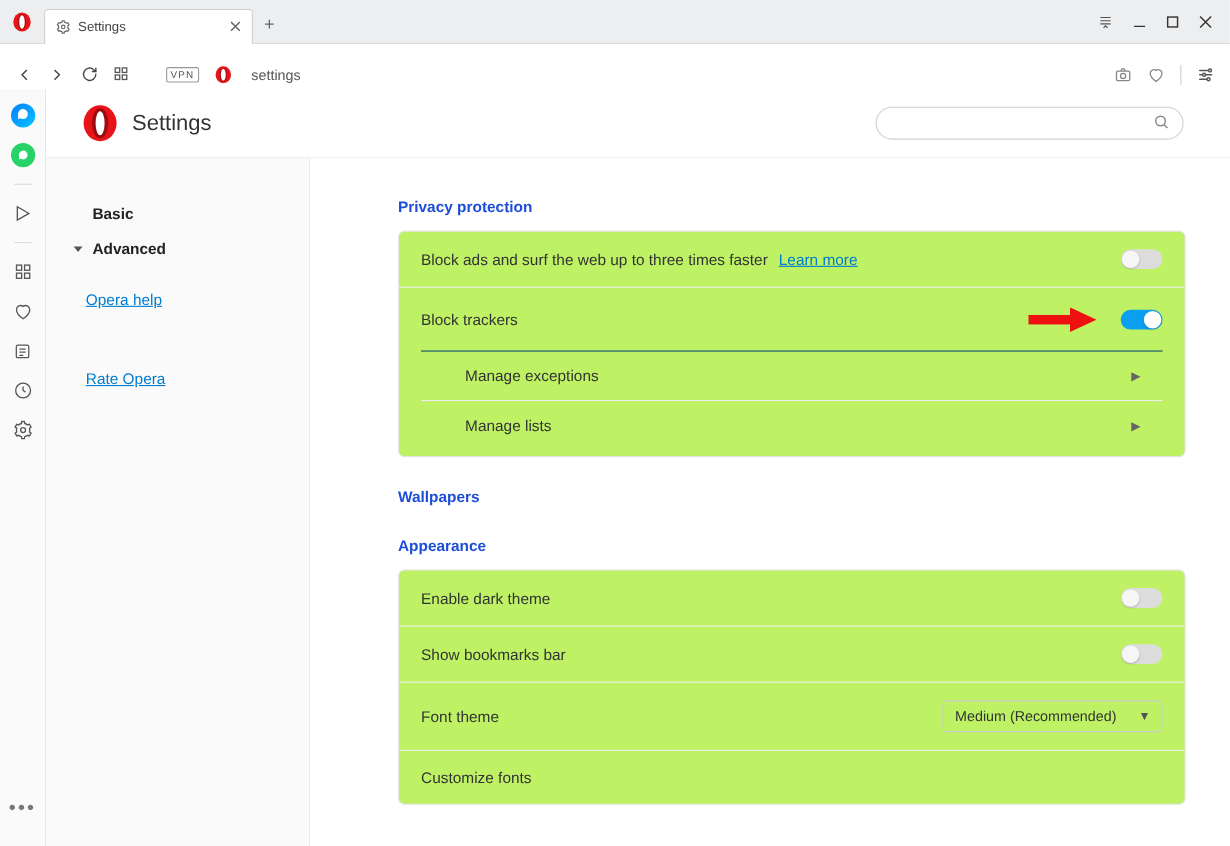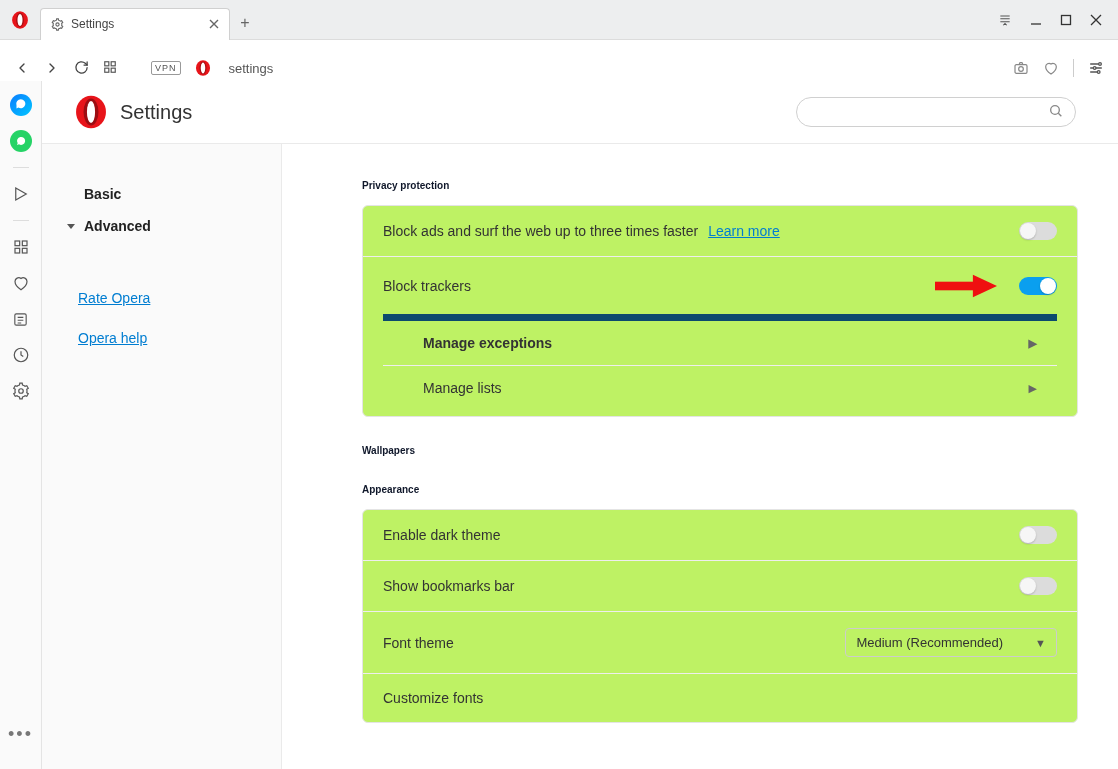--- a/index.html
+++ b/index.html
@@ -241,23 +241,23 @@
     background: #fff;
     padding: 24px 40px 40px 80px;
     position: relative;
   }
   
   .main-panel::-webkit-scrollbar { width: 14px; }
   .main-panel::-webkit-scrollbar-thumb { background: #c5c7c9; border-radius: 8px; border: 3px solid #fff;}
   .main-panel::-webkit-scrollbar-track { background: #fff; }
 
   .section-title {
-    font-size: 10px;
+    font-size: 14px;
     font-weight: 600;
-    color: #0f172a;
+    color: #1d4ed8;
     margin-bottom: 14px;
     margin-top: 28px;
   }
   .section-title:first-child { margin-top: 12px; }
 
   .card {
     border: 1px solid #e4e4e4;
     border-radius: 6px;
     background: #bef264;
   }
@@ -279,21 +279,21 @@
   .subrow {
     padding: 14px 20px 14px 60px;
     display: flex;
     align-items: center;
     font-size: 14px;
     color: #333;
     border-bottom: 1px solid #eee;
     cursor: pointer;
     margin: 0 20px;
   }
-  .subrow.first { border-top: 7px solid #0c4a6e; margin-top: -1px; font-weight: bold;}
+  .subrow.first { border-top: 1px solid #0c4a6e; margin-top: -1px;}
   .subrow:last-child { border-bottom: none; }
   .subrow .spacer { flex: 1; }
   .subrow-wrapper { padding-bottom: 6px;}
   .subrow-indent {
     padding-left: 40px;
   }
 
   
   .toggle {
     width: 38px;
@@ -318,21 +318,21 @@
 
   .chev-right { color: #666; font-size: 11px;}
 
   
   .select {
     border: 1px solid #ccc;
     border-radius: 4px;
     padding: 6px 10px;
     display: flex;
     align-items: center;
-    gap: 32px;
+    gap: 20px;
     font-size: 13px;
     color: #333;
     cursor: pointer;
     min-width: 190px;
     justify-content: space-between;
   }
   .select .caret { color: #555; font-size: 11px;}
 
   
   .red-arrow {
@@ -539,22 +539,22 @@
       <div class="nav-item bold">
         <span style="width:10px"></span>
         <span>Basic</span>
       </div>
       <div class="nav-item bold">
         <svg width="10" height="10" viewBox="0 0 10 10">
             <polygon points="1,3 9,3 5,8" fill="#555"></polygon>
           </svg>
         <span>Advanced</span>
       </div>
+      <a class="link-item">Opera help</a>
       <a class="link-item" style="margin-top:40px;">Rate Opera</a>
-      <a class="link-item">Opera help</a>
     </div>
 
     <div class="main-panel">
 
       <div class="section-title">Privacy protection</div>
       <div class="card">
         <div class="row">
           <span class="label">Block ads and surf the web up to three times faster</span>
           <a class="learn-more">Learn more</a>
           <span class="spacer"></span>

